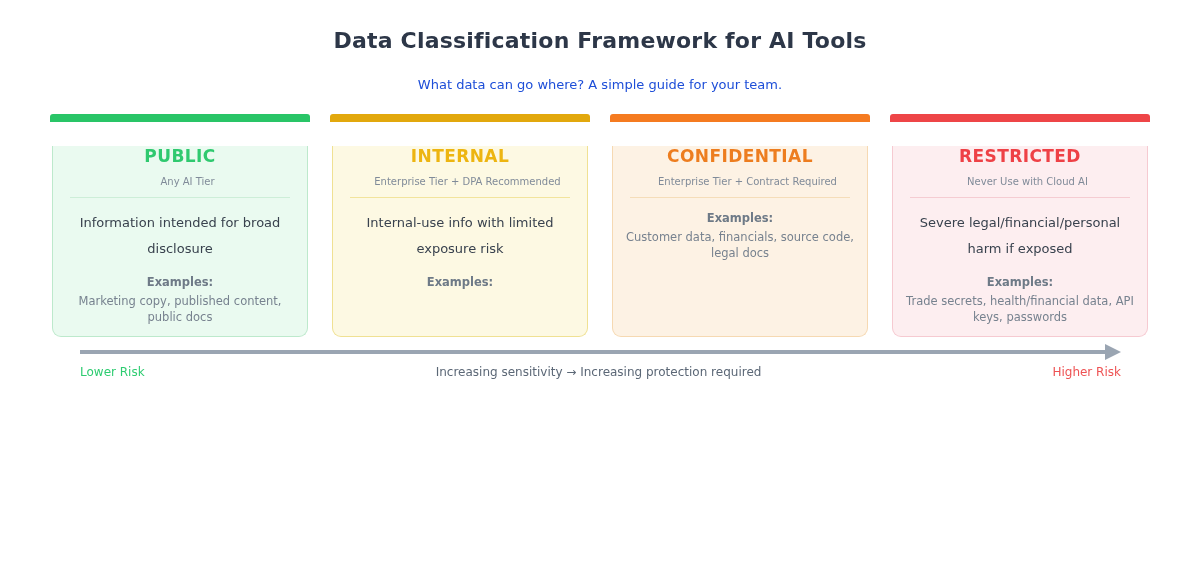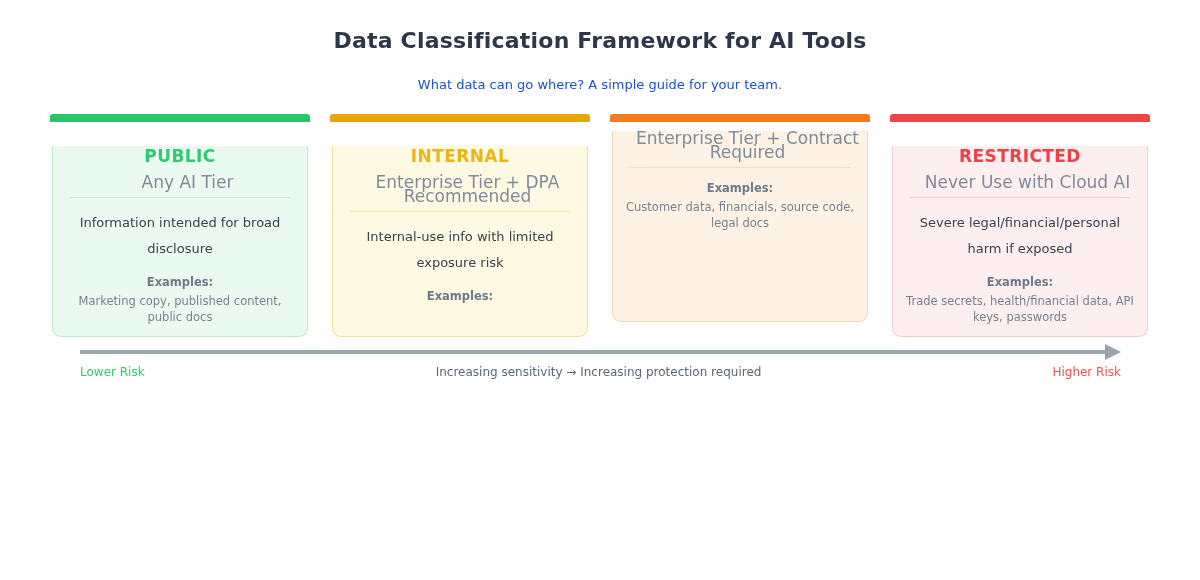--- a/index.html
+++ b/index.html
@@ -53,21 +53,21 @@
   .card-title {
     margin-top: 24px;
     font-size: 17px;
     font-weight: bold;
     letter-spacing: 0.4px;
     line-height: 20px;
     color: var(--title-color);
   }
   .card-tier {
     margin-top: 9px;
-    font-size: 17px;
+    font-size: 10px;
     line-height: 14px;
     color: #808b99;
     padding-left: 15px;
   }
   .card-divider {
     border-top: 1px solid var(--divider);
     margin: 8px 17px 0;
   }
   .card-desc {
     margin: 12px 11px 0;
@@ -149,20 +149,21 @@
         <div class="card-tier">Enterprise Tier + DPA Recommended</div>
         <div class="card-divider"></div>
         <div class="card-desc">Internal-use info with limited exposure risk</div>
         <div class="card-examples-label">Examples:</div>
       </div>
     </div>
 
     <div class="card" style="--accent: #f57b20; --bg: #fdf2e4; --border: #f6d9b2; --divider: #f5ddb9; --title-color: #ed7d1f;">
       <div class="card-bar"></div>
       <div class="card-body">
+        <div class="card-title">CONFIDENTIAL</div>
         <div class="card-tier">Enterprise Tier + Contract Required</div>
         <div class="card-divider"></div>
         <div class="card-examples-label">Examples:</div>
         <div class="card-examples">Customer data, financials, source code, legal docs</div>
       </div>
     </div>
 
     <div class="card" style="--accent: #ee4547; --bg: #fdeef0; --border: #f6cad1; --divider: #f5ccd2; --title-color: #ee4146;">
       <div class="card-bar"></div>
       <div class="card-body">

